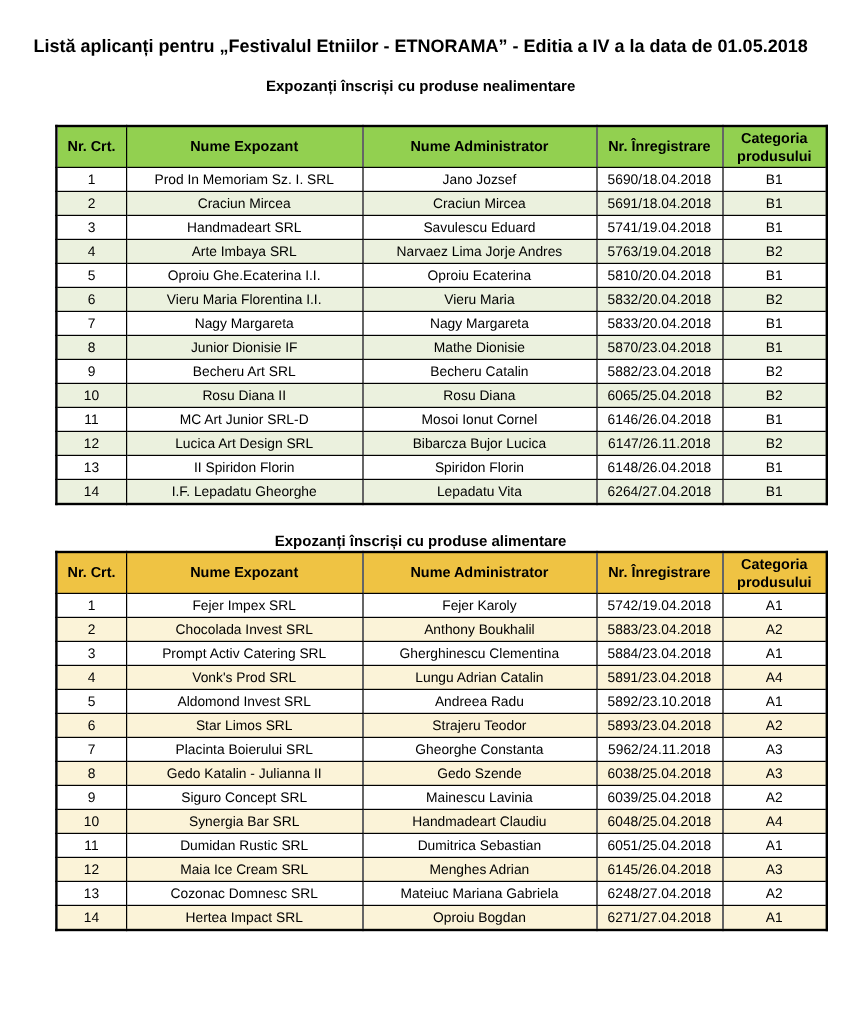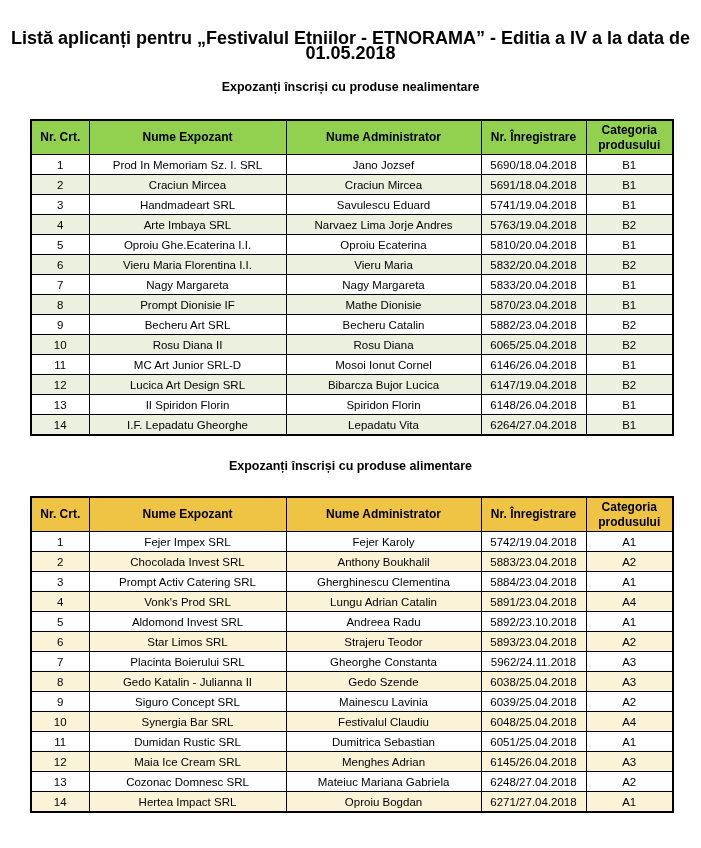--- a/index.html
+++ b/index.html
@@ -7,34 +7,34 @@
     width: 701px;
     height: 848px;
     background: #ffffff;
     font-family: "Liberation Sans", sans-serif;
     color: #000000;
     overflow: hidden;
   }
   .doc-title {
     padding-top: 31px;
     text-align: center;
-    font-size: 18px;
+    font-size: 15px;
     font-weight: bold;
     line-height: 15px;
   }
   .section-title {
     text-align: center;
     font-size: 12.5px;
     font-weight: bold;
     line-height: 15px;
   }
   #section-nonfood .section-title { margin-top: 19px; margin-bottom: 24px; text-align: center; }
-  #section-food .section-title    { margin-top: 23px; margin-bottom: 22px; }
+  #section-food .section-title    { margin-top: 23px; }
   table.applicants {
-    margin-left: 30px;
+    margin-left: 46px;
     width: 642px;
     border-collapse: collapse;
     table-layout: fixed;
     border: 2px solid #000000;
   }
   table.applicants th,
   table.applicants td {
     border: 1px solid #000000;
     text-align: center;
     vertical-align: middle;
@@ -133,21 +133,21 @@
           </tr>
           <tr>
             <td>7</td>
             <td>Nagy Margareta</td>
             <td>Nagy Margareta</td>
             <td>5833/20.04.2018</td>
             <td>B1</td>
           </tr>
           <tr class="alt">
             <td>8</td>
-            <td>Prompt Dionisie IF</td>
+            <td>Junior Dionisie IF</td>
             <td>Mathe Dionisie</td>
             <td>5870/23.04.2018</td>
             <td>B1</td>
           </tr>
           <tr>
             <td>9</td>
             <td>Becheru Art SRL</td>
             <td>Becheru Catalin</td>
             <td>5882/23.04.2018</td>
             <td>B2</td>
@@ -163,21 +163,21 @@
             <td>11</td>
             <td>MC Art Junior SRL-D</td>
             <td>Mosoi Ionut Cornel</td>
             <td>6146/26.04.2018</td>
             <td>B1</td>
           </tr>
           <tr class="alt">
             <td>12</td>
             <td>Lucica Art Design SRL</td>
             <td>Bibarcza Bujor Lucica</td>
-            <td>6147/19.04.2018</td>
+            <td>6147/26.11.2018</td>
             <td>B2</td>
           </tr>
           <tr>
             <td>13</td>
             <td>II Spiridon Florin</td>
             <td>Spiridon Florin</td>
             <td>6148/26.04.2018</td>
             <td>B1</td>
           </tr>
           <tr class="alt">
@@ -270,21 +270,21 @@
           <tr>
             <td>9</td>
             <td>Siguro Concept SRL</td>
             <td>Mainescu Lavinia</td>
             <td>6039/25.04.2018</td>
             <td>A2</td>
           </tr>
           <tr class="alt">
             <td>10</td>
             <td>Synergia Bar SRL</td>
-            <td>Festivalul Claudiu</td>
+            <td>Handmadeart Claudiu</td>
             <td>6048/25.04.2018</td>
             <td>A4</td>
           </tr>
           <tr>
             <td>11</td>
             <td>Dumidan Rustic SRL</td>
             <td>Dumitrica Sebastian</td>
             <td>6051/25.04.2018</td>
             <td>A1</td>
           </tr>

